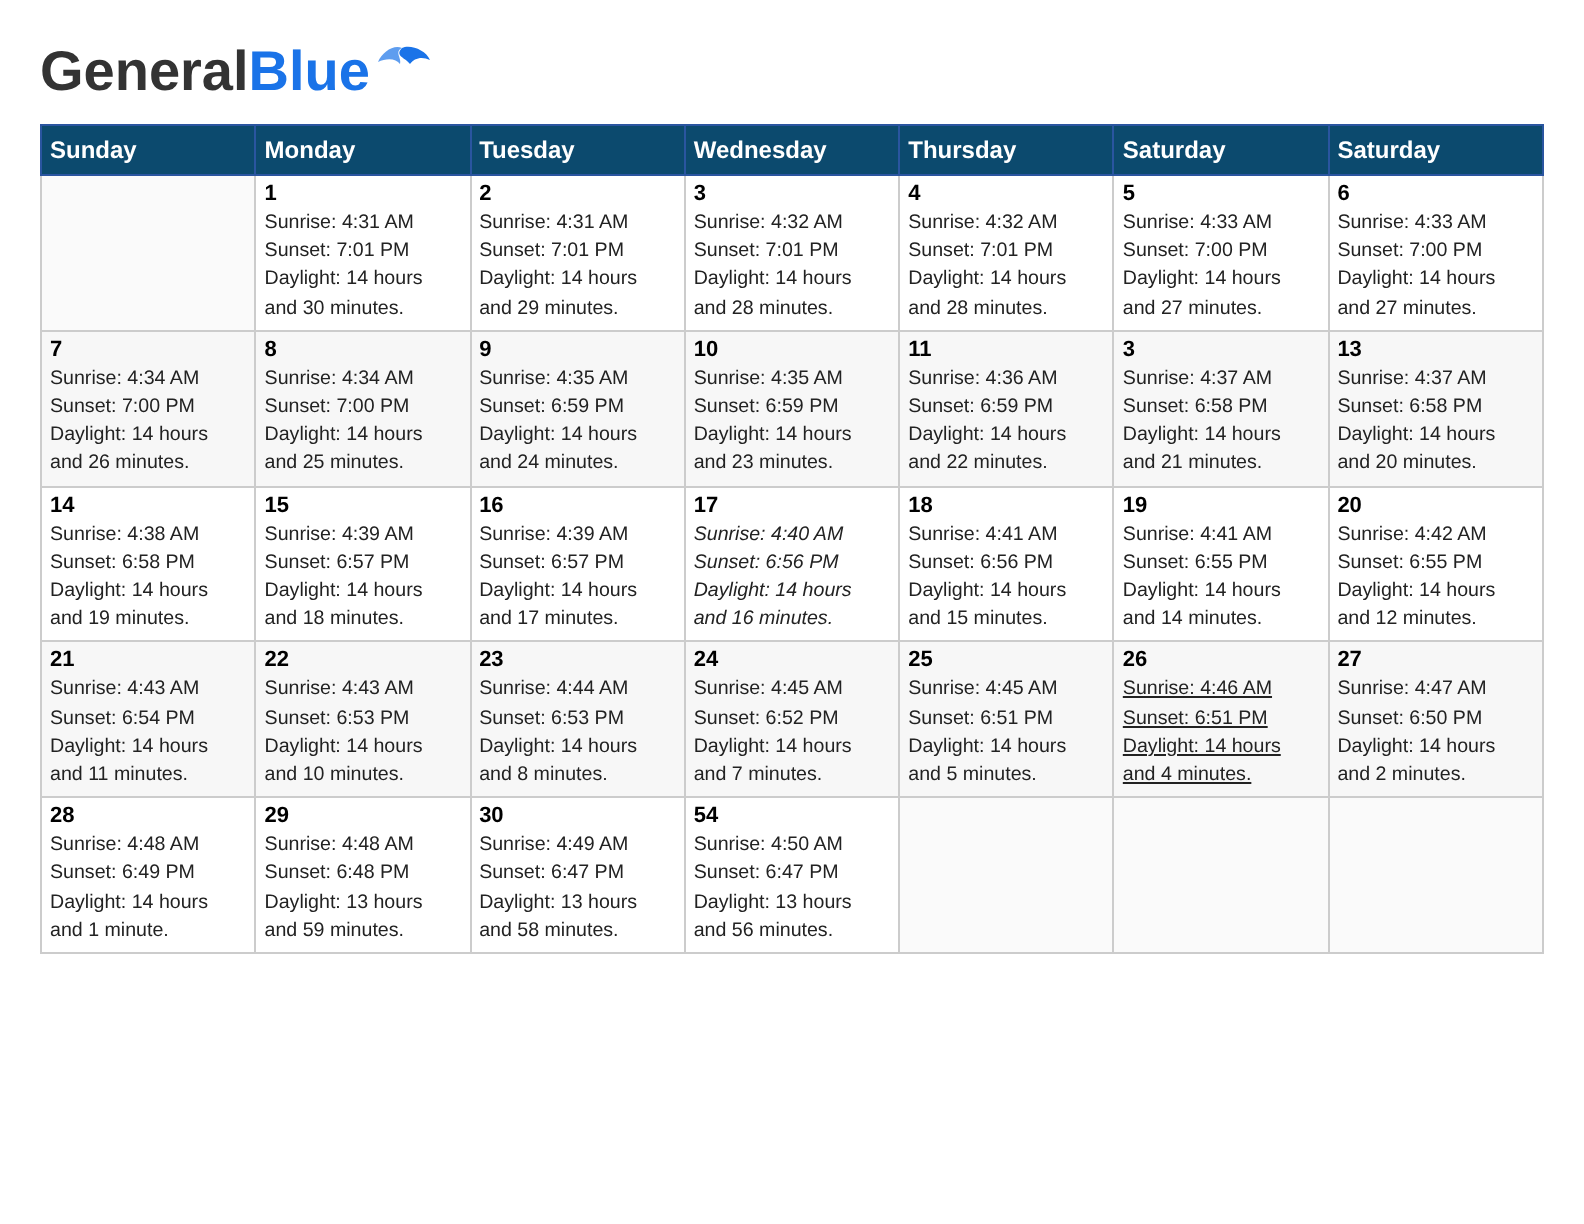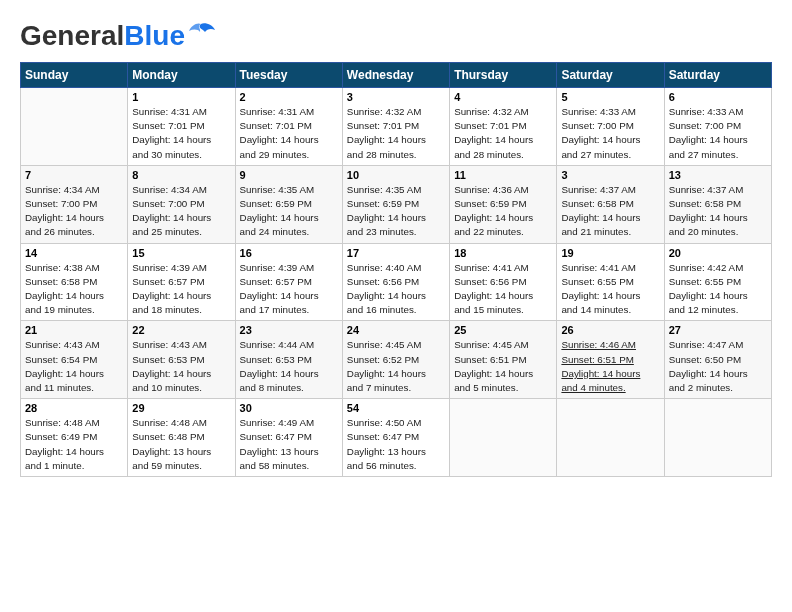--- a/index.html
+++ b/index.html
@@ -220,21 +220,21 @@
         </td>
         <td>
           <span class="day-num">16</span>
           <div class="day-info" style="white-space: pre-line;">Sunrise: 4:39 AM
 Sunset: 6:57 PM
 Daylight: 14 hours
 and 17 minutes.</div>
         </td>
         <td>
           <span class="day-num">17</span>
-          <div class="day-info" style="white-space: pre-line;">Sunrise: 4:40 AM
+          <div class="day-info" style="white-space: pre-line; font-style: italic;">Sunrise: 4:40 AM
 Sunset: 6:56 PM
 Daylight: 14 hours
 and 16 minutes.</div>
         </td>
         <td>
           <span class="day-num">18</span>
           <div class="day-info" style="white-space: pre-line;">Sunrise: 4:41 AM
 Sunset: 6:56 PM
 Daylight: 14 hours
 and 15 minutes.</div>

